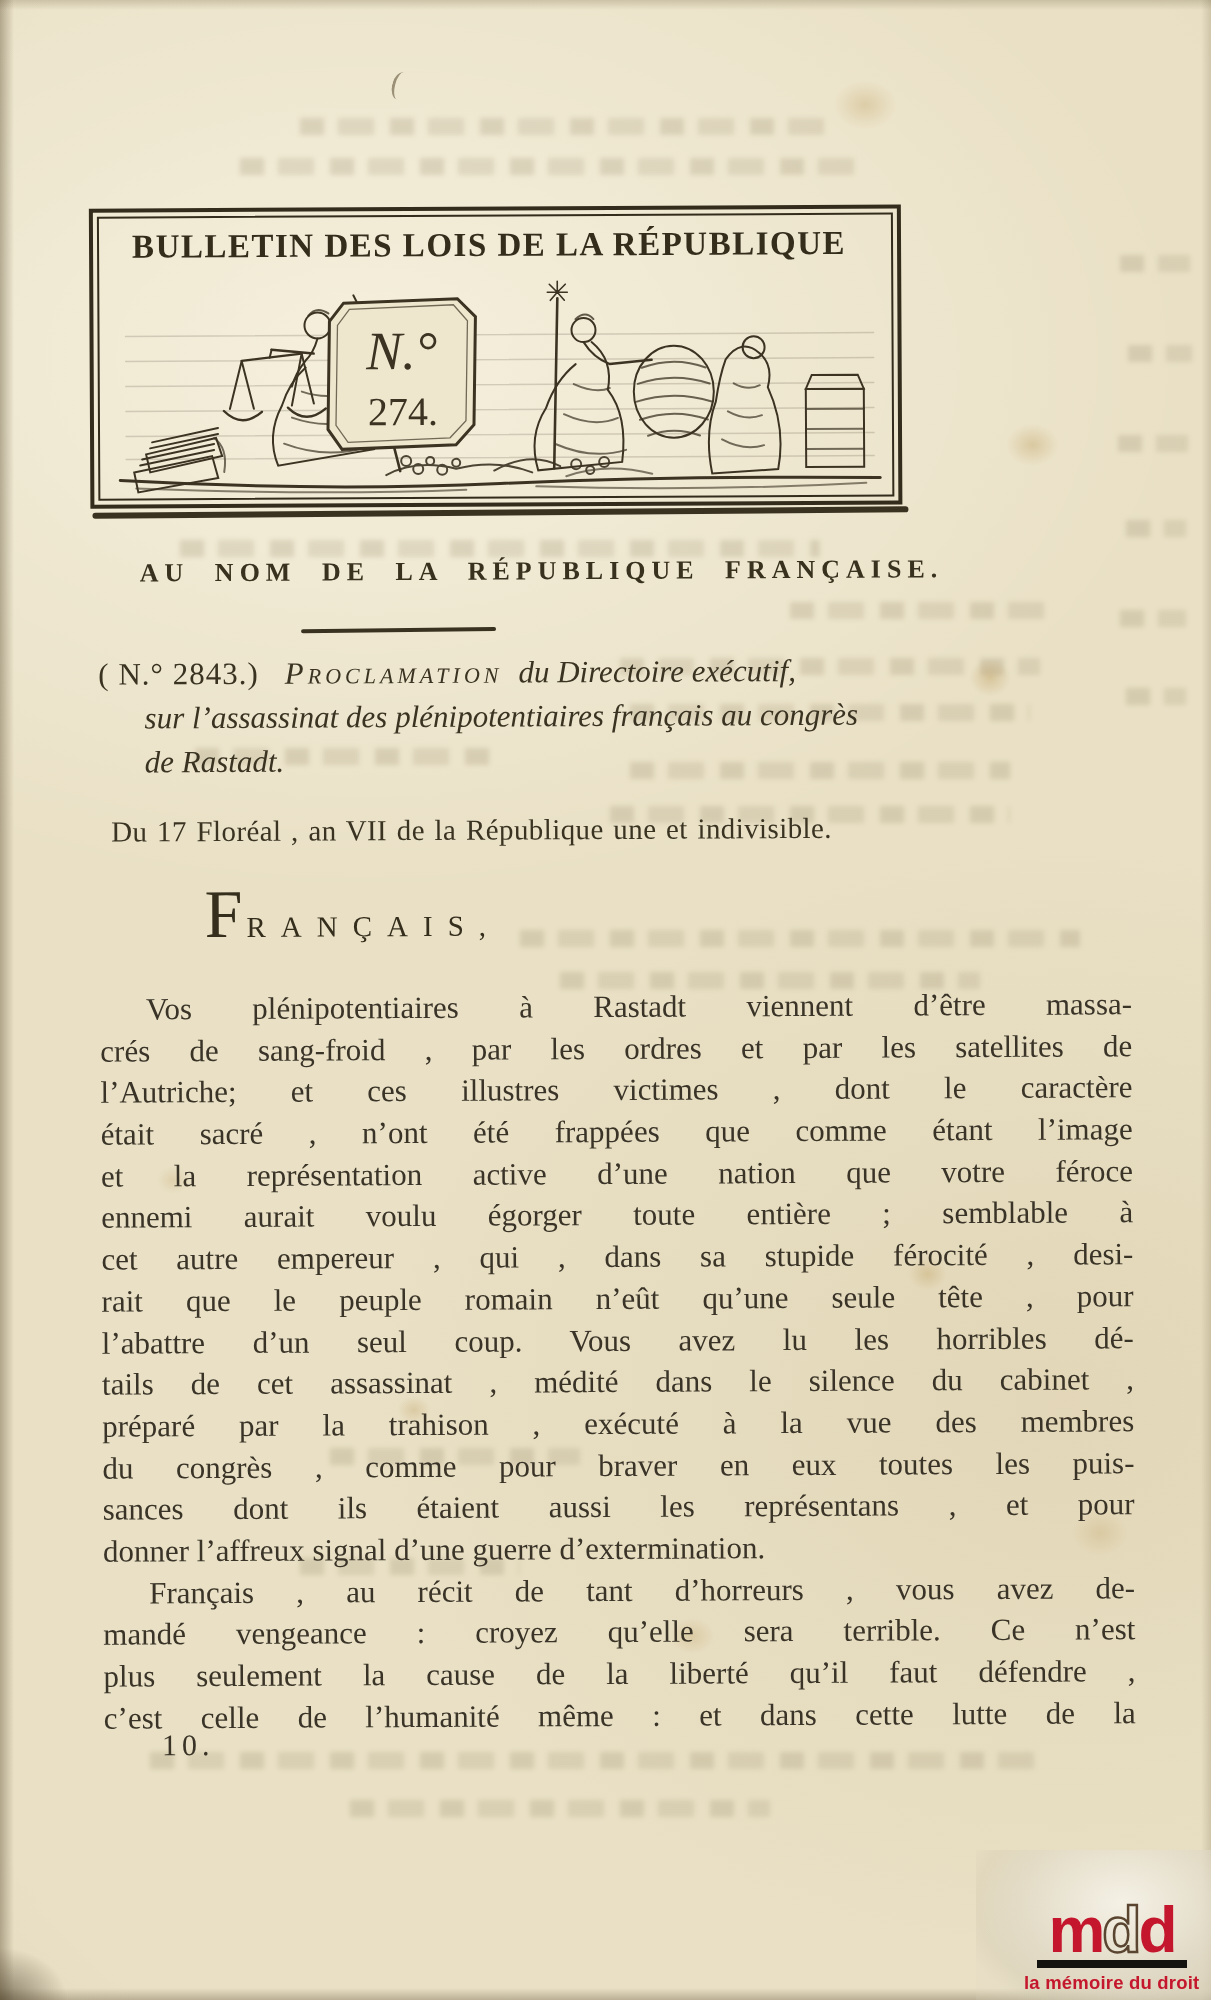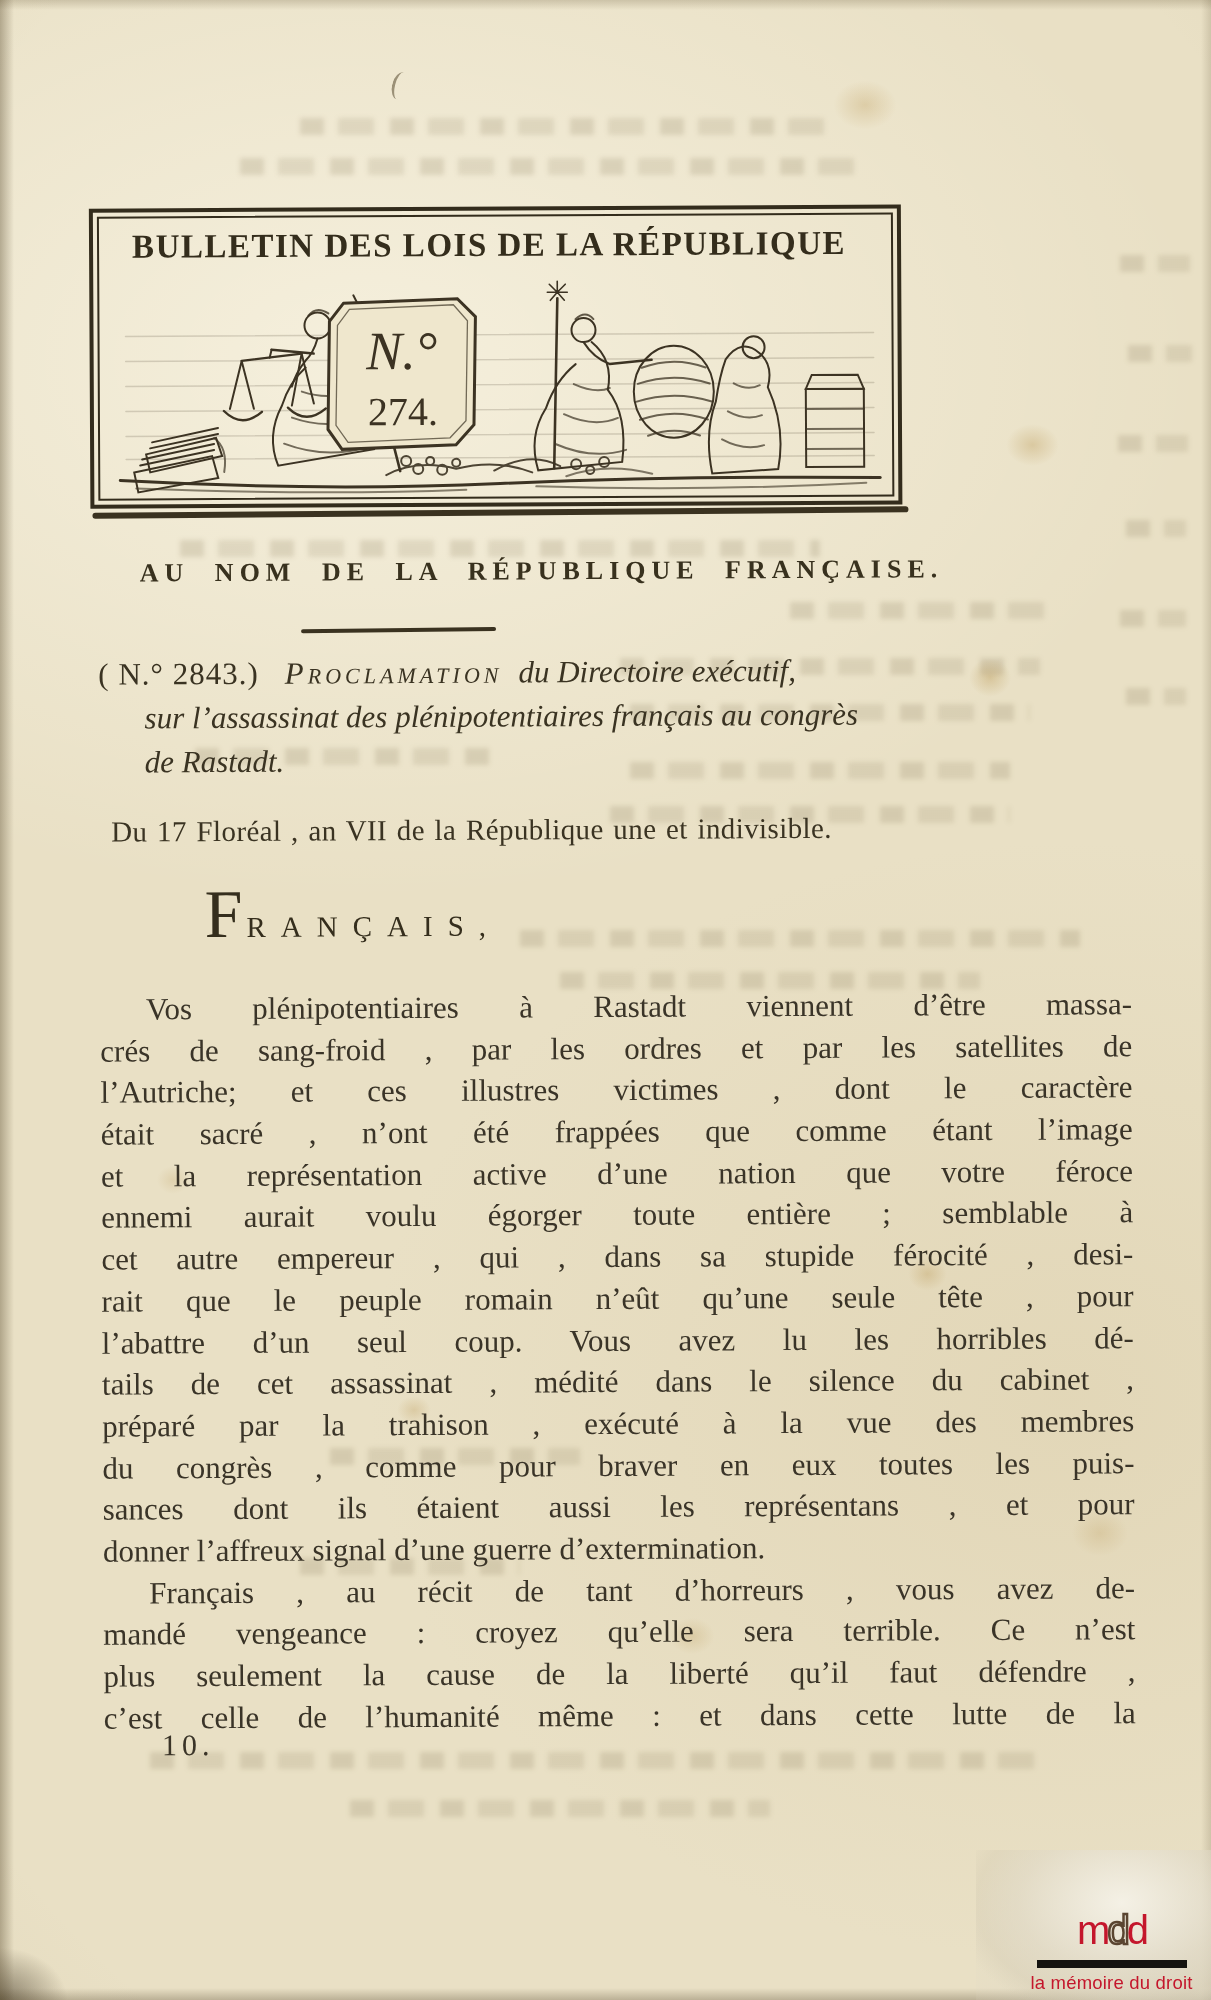--- a/index.html
+++ b/index.html
@@ -74,24 +74,24 @@
   .curl-mark{position:absolute;left:392px;top:72px;width:14px;height:28px;
     border-left:3px solid rgba(85,73,45,.55);border-radius:50%;transform:rotate(14deg);z-index:2;}
 
   
   .photo-corner{position:absolute;right:0;bottom:0;width:235px;height:150px;z-index:7;
     background:
       radial-gradient(170px 120px at 62% 35%, rgba(246,243,233,.9), rgba(225,218,199,.65) 60%, rgba(210,201,177,.35) 85%, transparent 100%),
       radial-gradient(260px 170px at 80% 80%, rgba(222,215,196,.8), transparent 90%);}
   .mdd{position:absolute;right:12px;bottom:6px;width:175px;text-align:center;
     font-family:"Liberation Sans",sans-serif;}
-  .mdd-word{font-size:40px;line-height:58px;font-weight:400;letter-spacing:-3px;color:#c4162c;}
+  .mdd-word{font-size:64px;line-height:58px;font-weight:700;letter-spacing:-3px;color:#c4162c;}
   .mdd-word .outline{color:transparent;-webkit-text-stroke:2.5px #5a4531;}
   .mdd-bar{width:150px;height:8px;background:#151310;margin:1px auto 4px auto;}
-  .mdd-tag{font-size:18.5px;font-weight:400;color:#c4162c;letter-spacing:.2px;white-space:nowrap;}
+  .mdd-tag{font-size:18.5px;font-weight:700;color:#c4162c;letter-spacing:.2px;white-space:nowrap;}
 </style>
 </head>
 <body>
 
 <div id="page">
     <div class="bleedline" style="left: 1126px; top: 688px; width: 60px;"></div>
     <div class="bleedline" style="left: 1120px; top: 610px; width: 66px;"></div>
     <div class="bleedline" style="left: 1126px; top: 520px; width: 60px;"></div>
     <div class="bleedline" style="left: 1118px; top: 435px; width: 70px;"></div>
     <div class="bleedline" style="left: 1128px; top: 345px; width: 64px;"></div>

